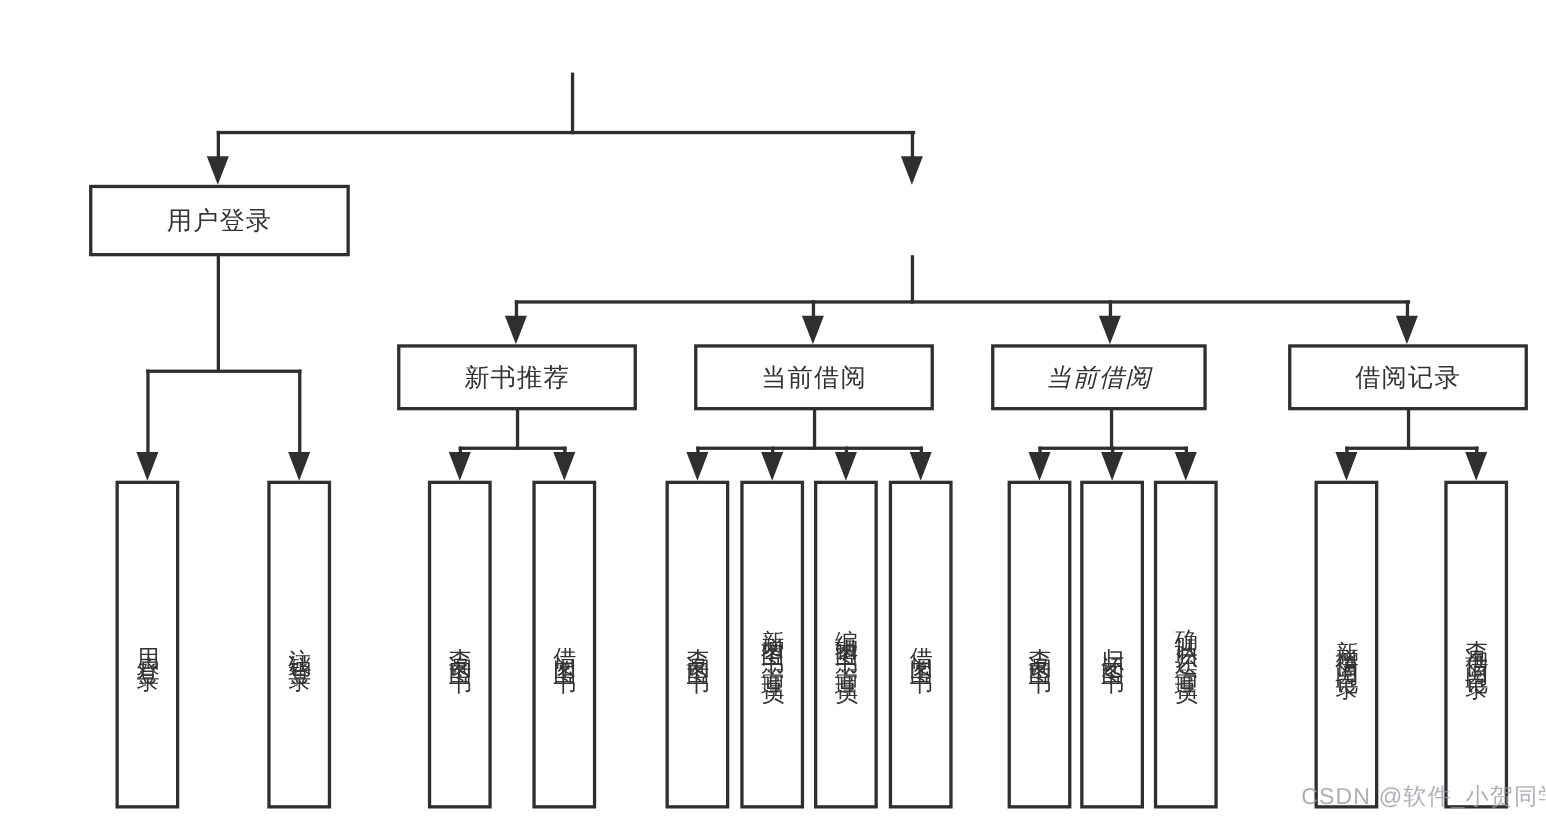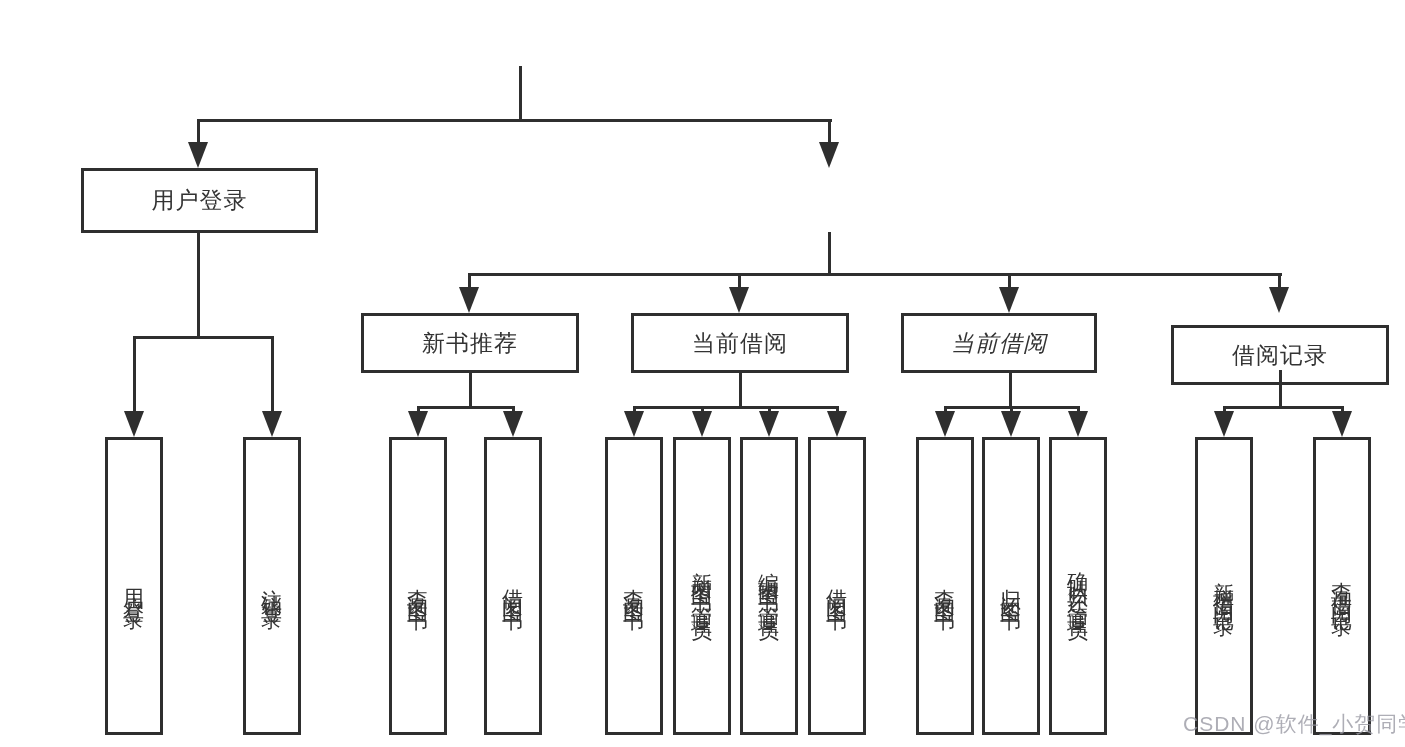--- a/index.html
+++ b/index.html
@@ -70,21 +70,21 @@
 
   <div class="box" style="left:361px;top:313px;width:218px;height:60px;">
     <span>新书推荐</span>
   </div>
   <div class="box" style="left:631px;top:313px;width:218px;height:60px;">
     <span>当前借阅</span>
   </div>
   <div class="box" style="left:901px;top:313px;width:196px;height:60px;font-style:italic;">
     <span>当前借阅</span>
   </div>
-  <div class="box" style="left:1171px;top:313px;width:218px;height:60px;margin-top:12px;">
+  <div class="box" style="left:1171px;top:313px;width:218px;height:60px;">
     <span>借阅记录</span>
   </div>
 
   <div class="v" style="left:469px;top:370px;height:39px;"></div>
   <div class="v" style="left:739px;top:370px;height:39px;"></div>
   <div class="v" style="left:1009px;top:370px;height:39px;"></div>
   <div class="v" style="left:1279px;top:370px;height:39px;"></div>
 
   <div class="h" style="left:417px;top:406px;width:98px;"></div>
   <div class="h" style="left:633px;top:406px;width:206px;"></div>

